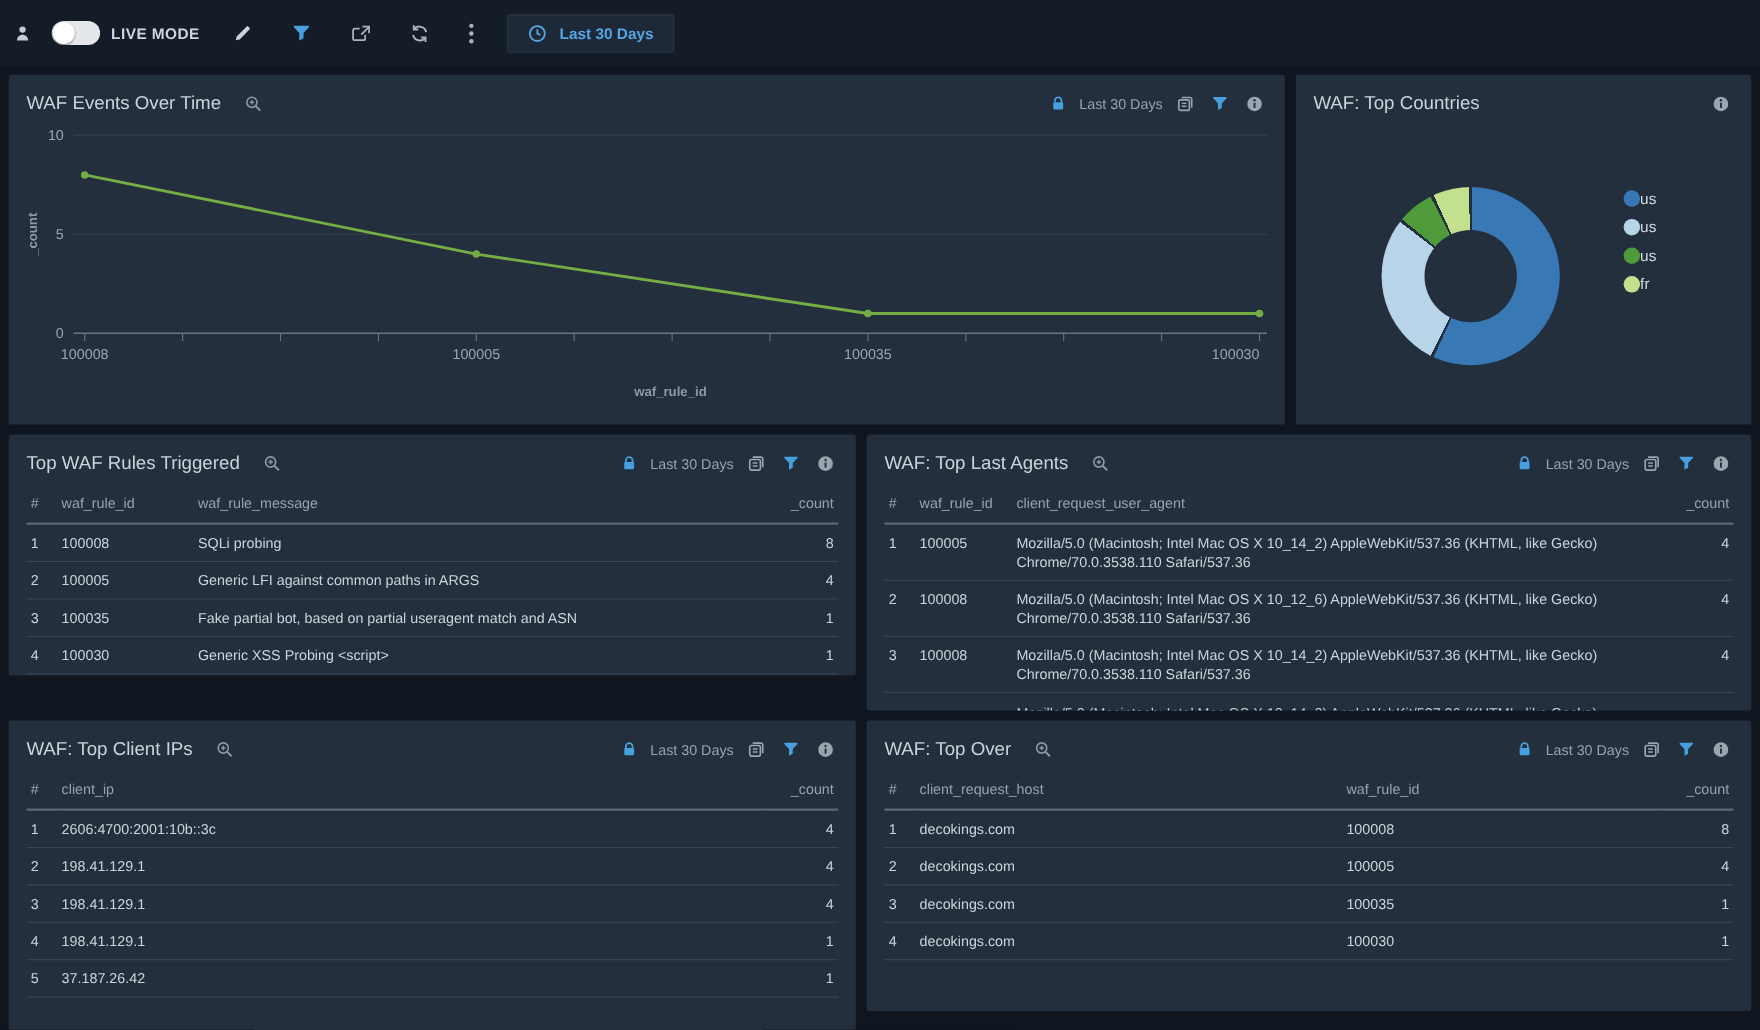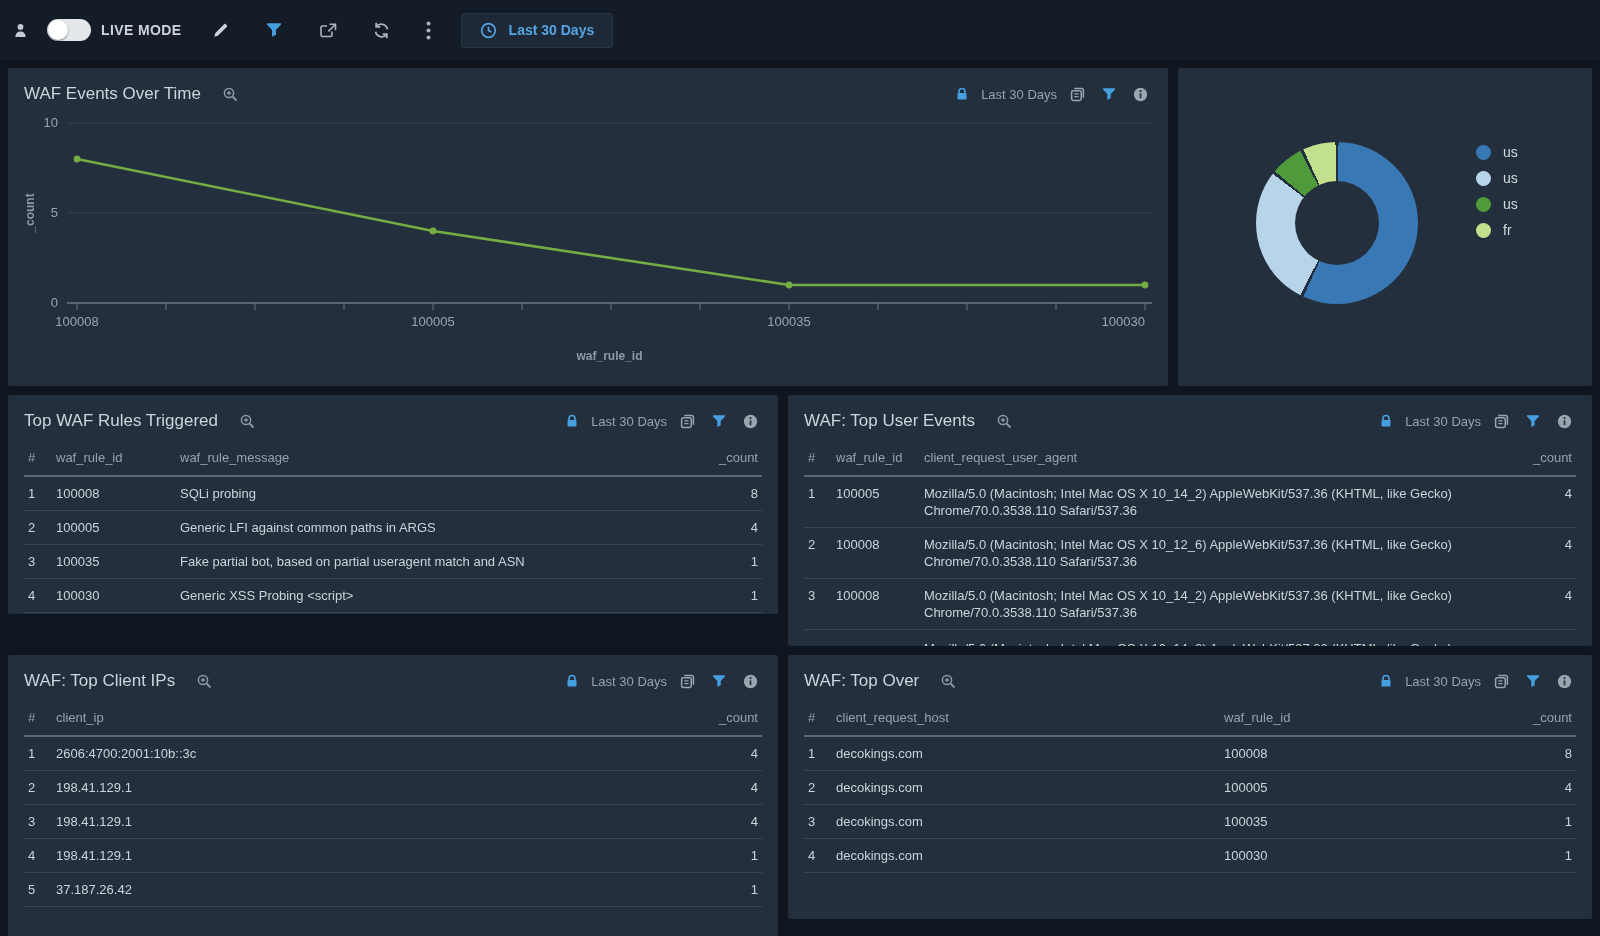--- a/index.html
+++ b/index.html
@@ -76,21 +76,21 @@
   .donut-area { display:flex; margin-top:62px; }
   .donut {
     width:162px; height:162px; border-radius:50%; margin-left:62px;
     position:relative; cursor:pointer;
   }
   .donut-hole {
     position:absolute; left:39px; top:39px; width:84px; height:84px;
     border-radius:50%; background:#242f3d;
   }
   .legend { list-style:none; margin:2px 0 0 58px; padding:0; }
-  .legend li { display:flex; align-items:center; gap:12px; margin-bottom:10px; cursor:pointer; }
+  .legend li { display:flex; align-items:center; gap:0; margin-bottom:10px; cursor:pointer; }
   .legend-dot { width:15px; height:15px; border-radius:50%; flex:0 0 15px; }
   .legend-label { font-size:14px; color:#d2d9df; }
   svg text { font-family:"Liberation Sans", sans-serif; }
 </style>
 </head>
 <body>
 
 <div class="app-header">
   <div class="header-right">
     <span class="icon-btn">
@@ -219,20 +219,34 @@
           <circle cx="53" cy="51" r="3.4" fill="#74ad43"></circle>
           <circle cx="409" cy="123" r="3.4" fill="#74ad43"></circle>
           <circle cx="765" cy="177" r="3.4" fill="#74ad43"></circle>
           <circle cx="1121" cy="177" r="3.4" fill="#74ad43"></circle>
           <text x="585.5" y="252" fill="#8d99a6" font-size="12" font-weight="bold" text-anchor="middle">waf_rule_id</text>
           <text x="0" y="0" fill="#8d99a6" font-size="12" font-weight="bold" text-anchor="middle" transform="translate(10,105) rotate(-90)">_count</text>
         </svg>
     </div>
 
     <div class="panel" id="panel-countries">
+      <div class="panel-head">
+        <span class="panel-title-wrap">
+          <span class="panel-title">WAF: Top Countries</span>
+        </span>
+        <span class="panel-controls">
+          <span class="icon-btn">
+              <svg width="15" height="15" viewBox="0 0 14 14">
+                <circle cx="7" cy="7" r="6.2" fill="#9aa5b0"></circle>
+                <rect x="6.2" y="6" width="1.6" height="4.4" fill="#242f3d"></rect>
+                <circle cx="7" cy="3.9" r="1" fill="#242f3d"></circle>
+              </svg>
+            </span>
+        </span>
+      </div>
       <div class="donut-area">
         <div class="donut" id="countries-donut" style="background: conic-gradient(rgb(36, 47, 61) 0deg, rgb(36, 47, 61) 1.1deg, rgb(56, 120, 180) 1.1deg, rgb(56, 120, 180) 204.614deg, rgb(36, 47, 61) 204.614deg, rgb(36, 47, 61) 205.714deg, rgb(36, 47, 61) 205.714deg, rgb(36, 47, 61) 206.814deg, rgb(184, 212, 232) 206.814deg, rgb(184, 212, 232) 307.471deg, rgb(36, 47, 61) 307.471deg, rgb(36, 47, 61) 308.571deg, rgb(36, 47, 61) 308.571deg, rgb(36, 47, 61) 309.671deg, rgb(79, 154, 59) 309.671deg, rgb(79, 154, 59) 333.186deg, rgb(36, 47, 61) 333.186deg, rgb(36, 47, 61) 334.286deg, rgb(36, 47, 61) 334.286deg, rgb(36, 47, 61) 335.386deg, rgb(195, 224, 142) 335.386deg, rgb(195, 224, 142) 358.9deg, rgb(36, 47, 61) 358.9deg, rgb(36, 47, 61) 360deg);">
           <div class="donut-hole"></div>
         </div>
         <ul class="legend" id="countries-legend">
             <li>
               <span class="legend-dot" style="background: rgb(56, 120, 180);"></span>
               <span class="legend-label">us</span>
             </li>
             <li>
@@ -329,21 +343,21 @@
               <td>Generic XSS Probing &lt;script&gt;</td>
               <td>1</td>
             </tr>
           </tbody>
         </table>
     </div>
 
     <div class="panel" id="panel-agents">
       <div class="panel-head">
         <span class="panel-title-wrap">
-          <span class="panel-title">WAF: Top User Events</span>
+          <span class="panel-title">WAF: Top Last Agents</span>
           <span class="icon-btn">
             <svg width="15" height="15" viewBox="0 0 15 15">
                 <circle cx="6" cy="6" r="4.6" fill="none" stroke="#8d99a6" stroke-width="1.5"></circle>
                 <path d="M9.5 9.5l4 4" stroke="#8d99a6" stroke-width="1.8"></path>
                 <path d="M6 4v4M4 6h4" stroke="#8d99a6" stroke-width="1.3"></path>
               </svg>
           </span>
         </span>
         <span class="panel-controls">
           <span class="icon-btn">

